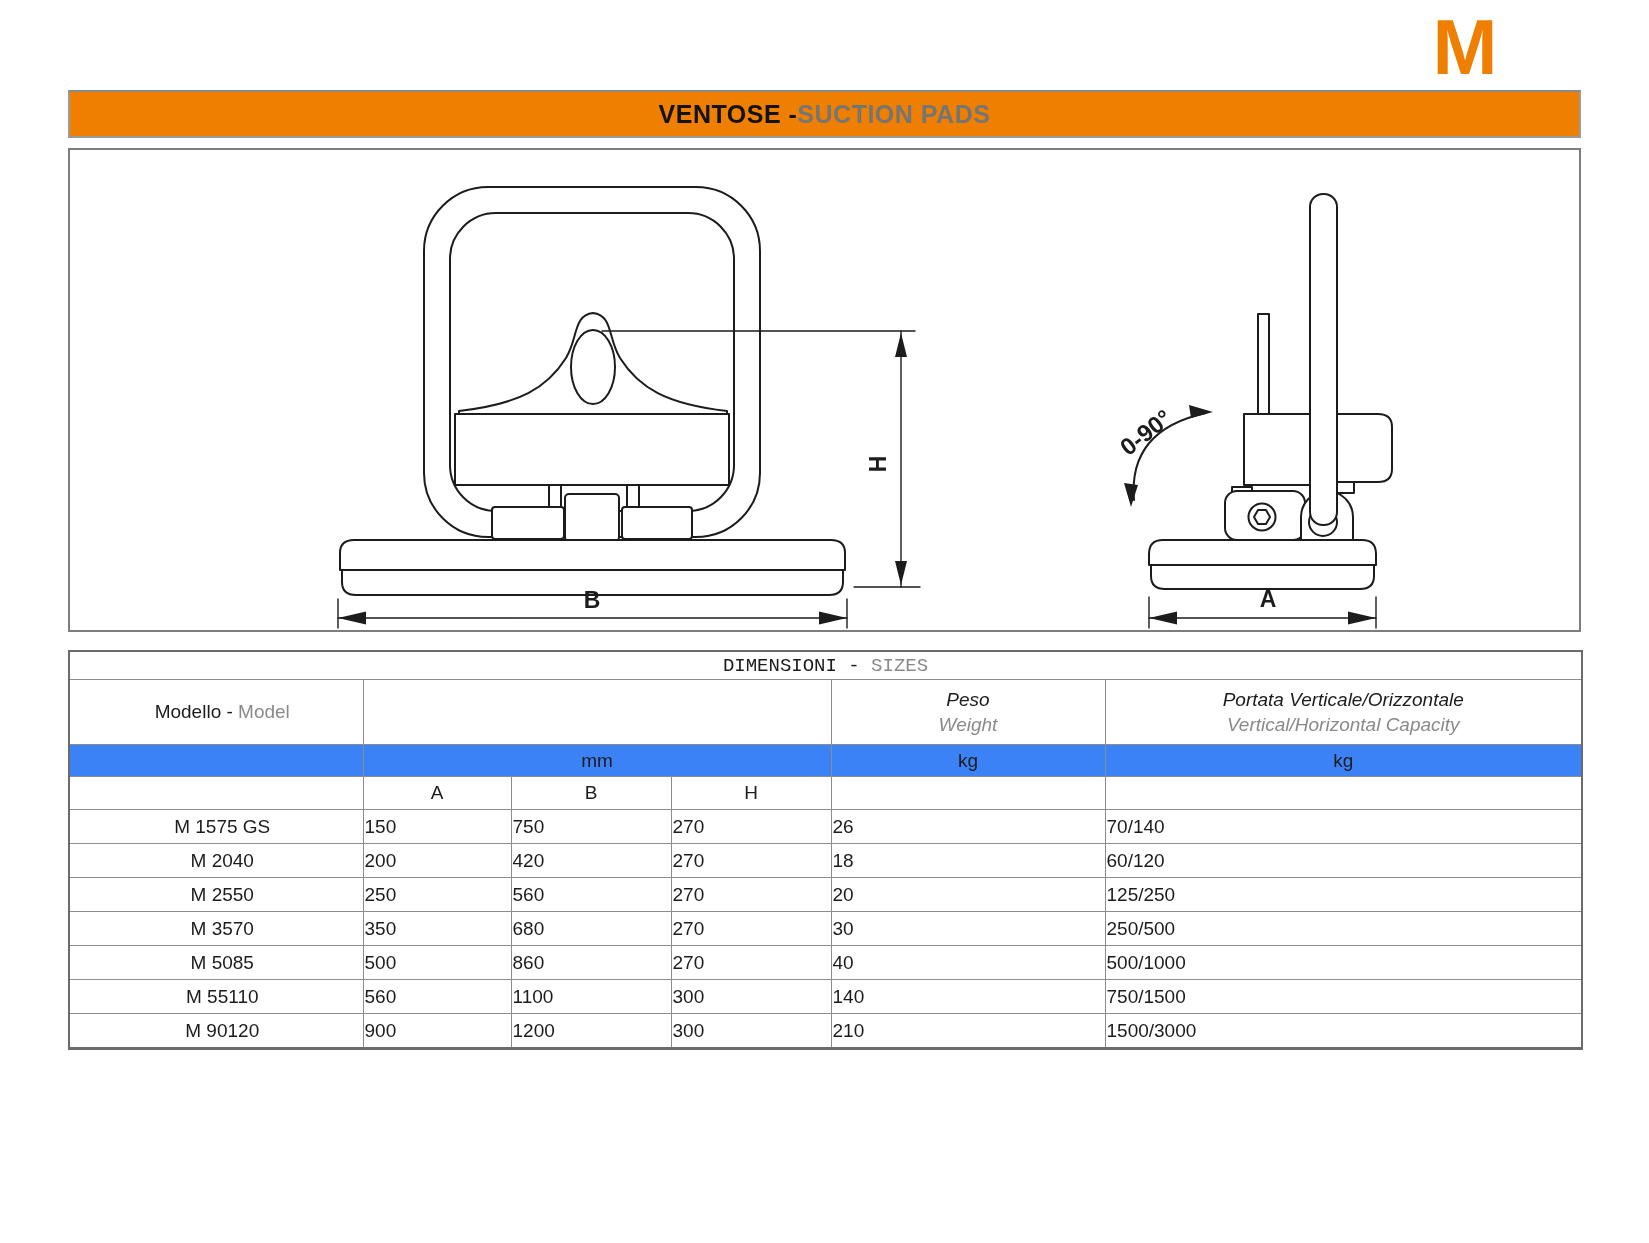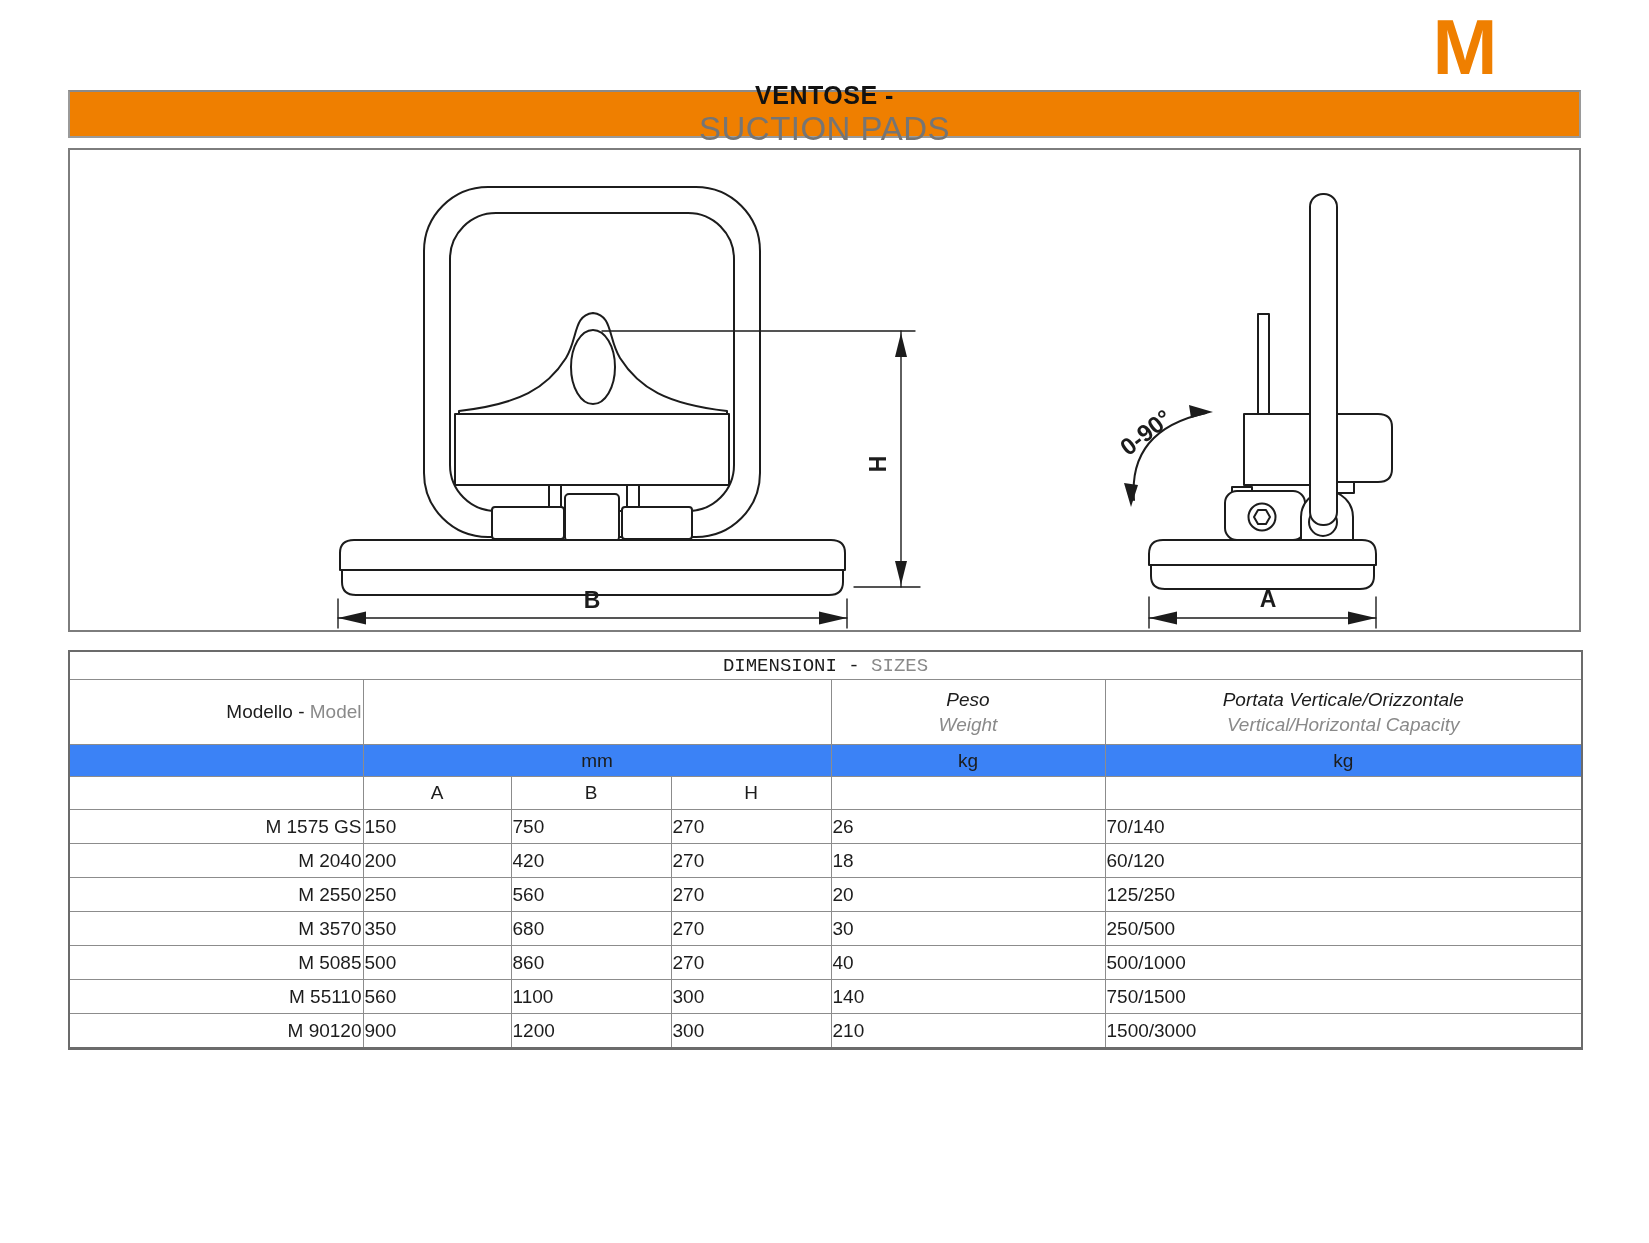--- a/index.html
+++ b/index.html
@@ -6,39 +6,39 @@
   body{width:1649px;height:1243px;position:relative;font-family:"Liberation Sans","DejaVu Sans",sans-serif;color:#1c1c1c;}
   .page{position:absolute;inset:0;background:#ffffff;overflow:hidden;}
 
   
   .corner-letter{position:absolute;left:1425px;top:4px;width:80px;height:86px;
     font-size:78px;font-weight:bold;color:#EF7F00;text-align:center;line-height:86px;}
 
   
   .title-bar{position:absolute;left:68px;top:90px;width:1513px;height:48px;box-sizing:border-box;
     background:#EF7F00;border:2px solid #9a9a9a;border-top-color:#8a8a8a;
-    display:flex;align-items:center;justify-content:center;flex-direction:column;}
+    display:flex;align-items:center;justify-content:center;}
   .title-bar .t1{font-size:25px;font-weight:bold;color:#121212;letter-spacing:.5px;}
-  .title-bar .t2{font-size:33px;font-weight:normal;color:#757575;letter-spacing:.5px;white-space:pre;}
+  .title-bar .t2{font-size:25px;font-weight:bold;color:#757575;letter-spacing:.5px;white-space:pre;}
 
   
   .drawing-box{position:absolute;left:68px;top:148px;width:1513px;height:484px;box-sizing:border-box;
     border:2px solid #7d7d7d;background:#ffffff;}
   .drawing-box svg{display:block;width:100%;height:100%;}
 
   
   table.dims{position:absolute;left:68px;top:650px;width:1513px;border-collapse:collapse;table-layout:fixed;
     border:2px solid #6b6b6b;border-bottom-width:3px;}
   table.dims td{border:1.5px solid #8c8c8c;font-size:19px;color:#1c1c1c;overflow:hidden;white-space:nowrap;}
   tr.title-row td{height:25px;text-align:center;font-family:Liberation Mono, monospace;}
   tr.head-row td{height:62px;}
   tr.unit-row td{height:29px;background:#3b82f6;text-align:center;}
   tr.subhead-row td{height:30px;text-align:center;}
   tr.data-row td{height:31px;}
-  td.model{text-align:right;padding-left:13px;}
+  td.model{text-align:center;padding-left:13px;}
   td.num{}
   .sec{color:#8a8a8a;}
   .stack{display:flex;flex-direction:column;align-items:center;justify-content:center;line-height:25px;}
   .center{text-align:center;font-style:italic;}
 </style>
 </head>
 <body>
 
 <div class="page">
 

